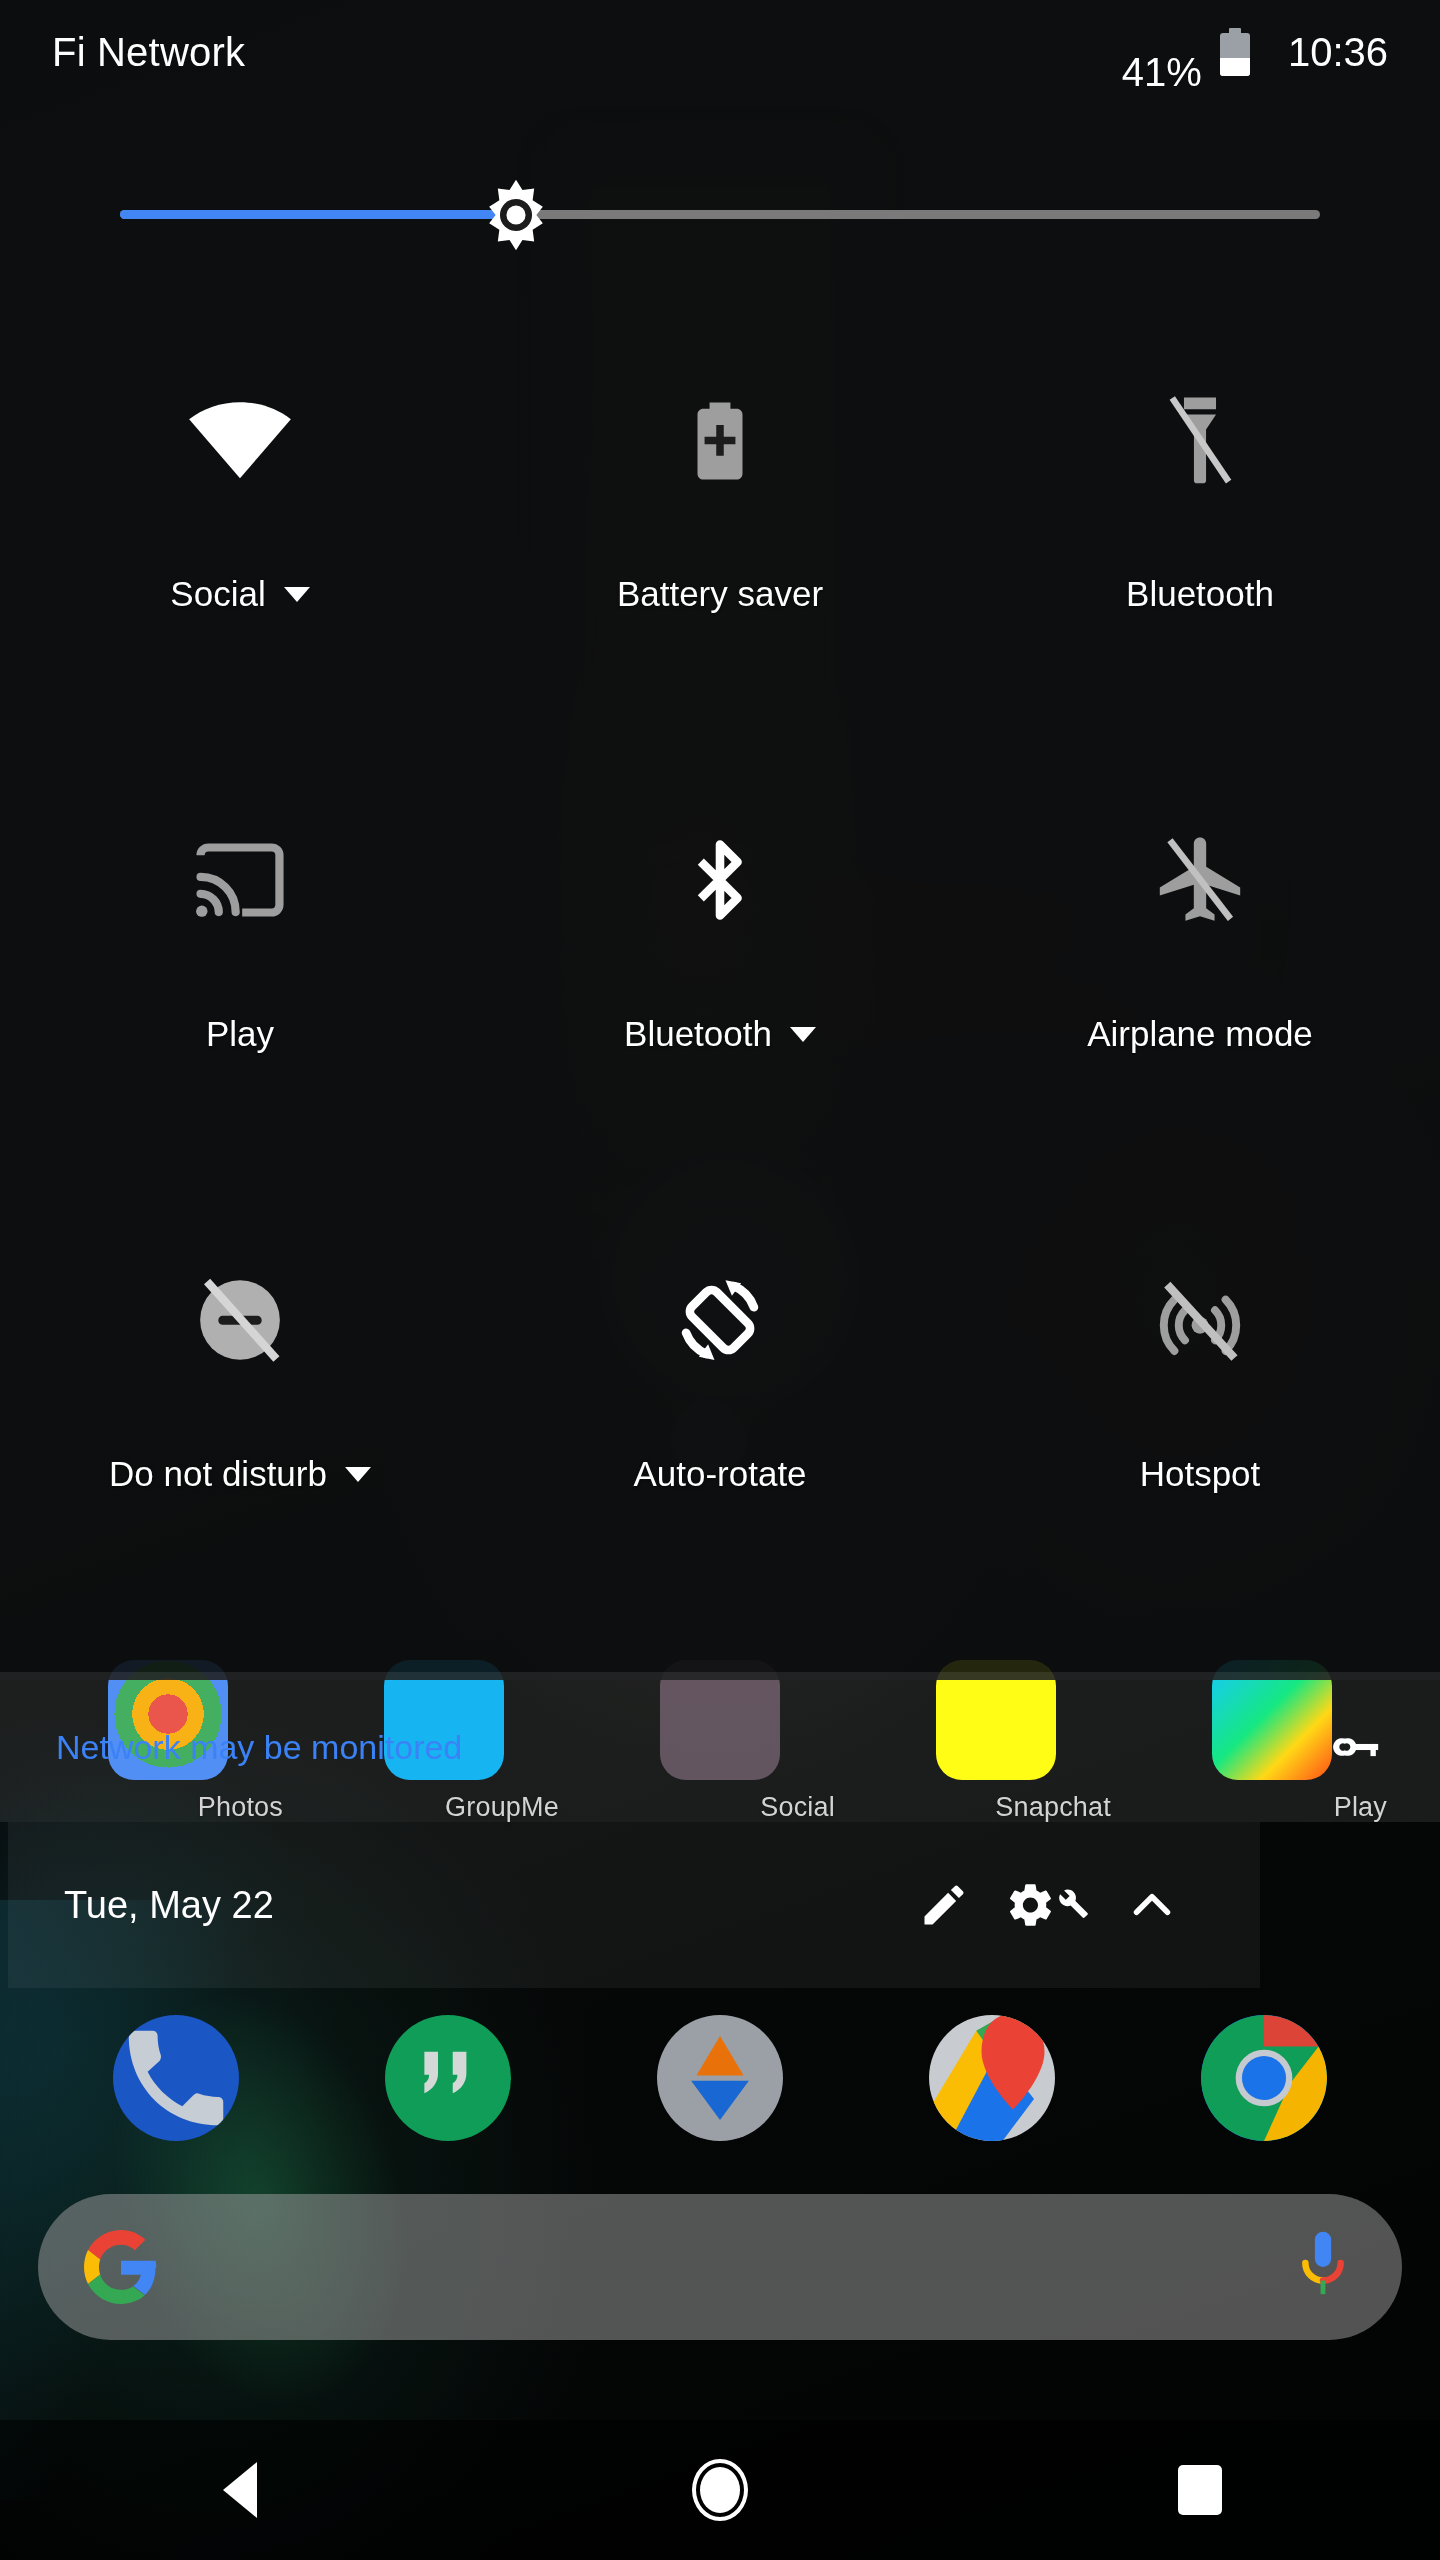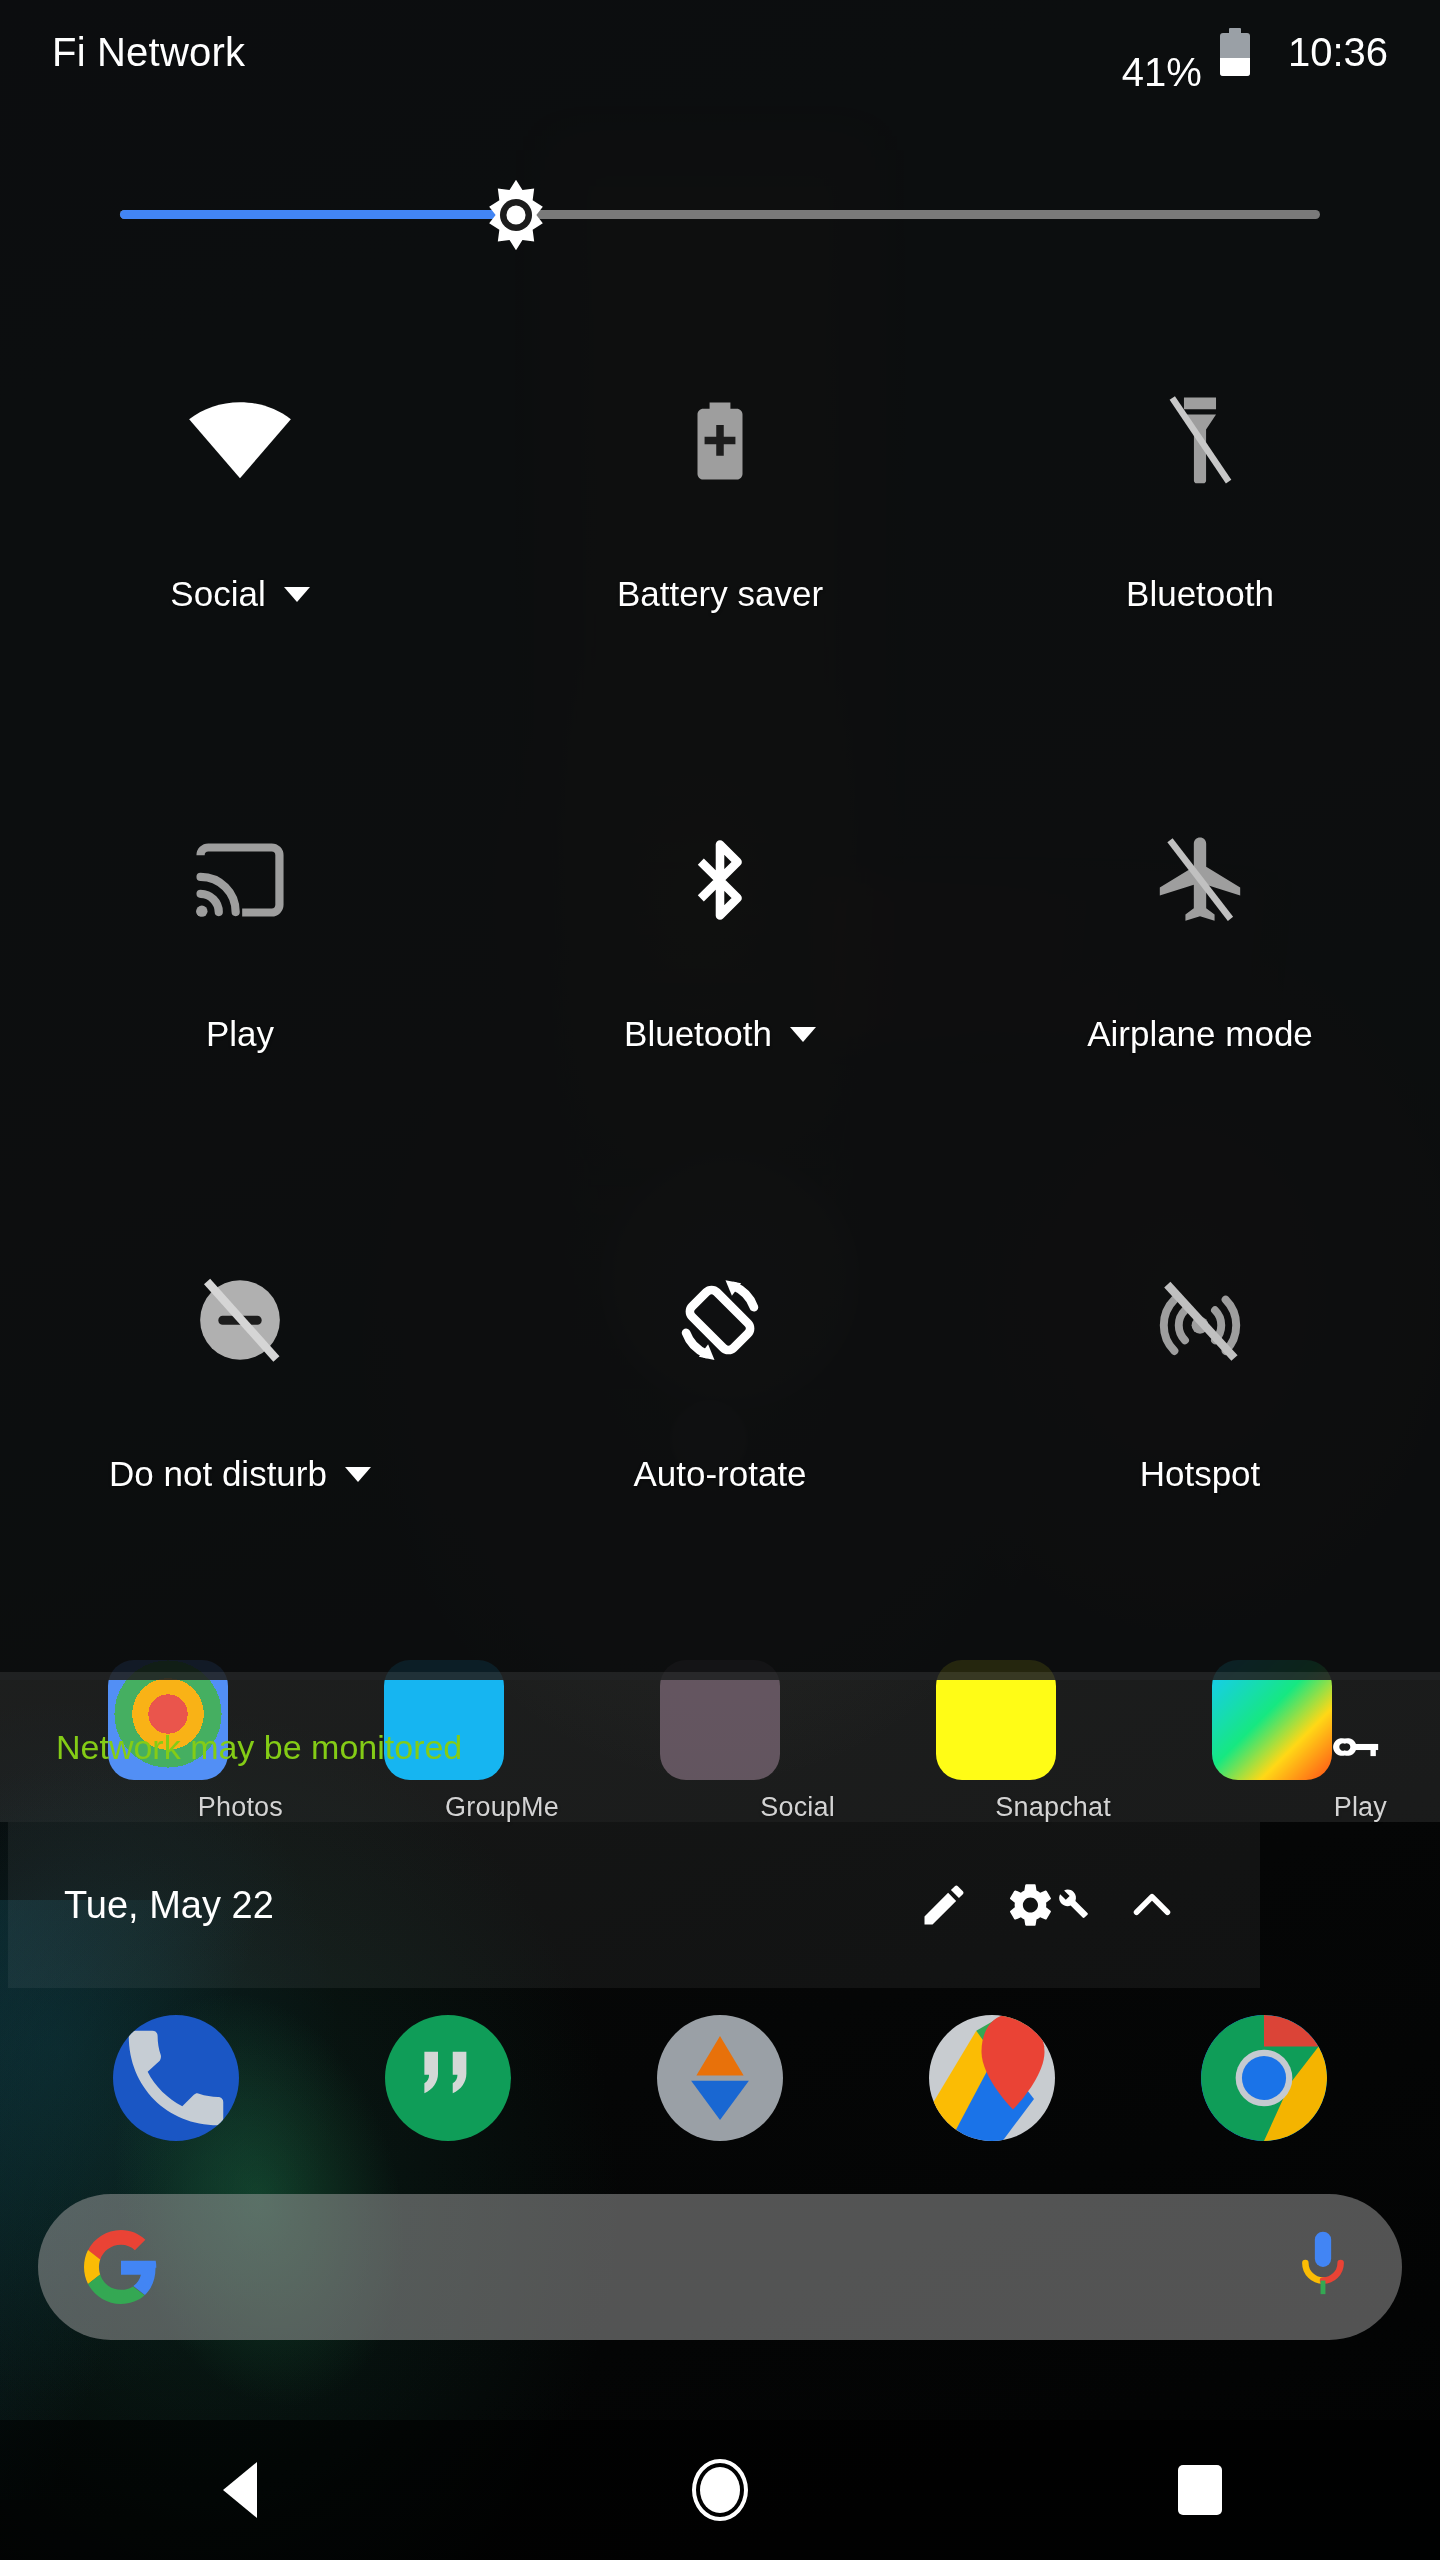--- a/index.html
+++ b/index.html
@@ -179,21 +179,21 @@
     border-top:15px solid #ffffff;
   }
 
   
   .monitor-bar {
     position:absolute; left:0; top:1672px; width:1440px; height:150px;
     background:rgba(255,255,255,0.085);
     display:flex; align-items:center; justify-content:space-between;
     padding:0 56px;
   }
-  .monitor-text { font-size:34px; color:#84cc16; }
+  .monitor-text { font-size:34px; color:#3b82f6; }
 
   
   .qs-footer {
     position:absolute; left:8px; top:1822px; width:1252px; height:166px;
     background:rgba(255,255,255,0.055);
     display:flex; align-items:center; justify-content:space-between;
     padding:0 56px;
   }
   .footer-date { font-size:38px; color:#ffffff; }
   .footer-actions { display:flex; align-items:center; gap:0; }

